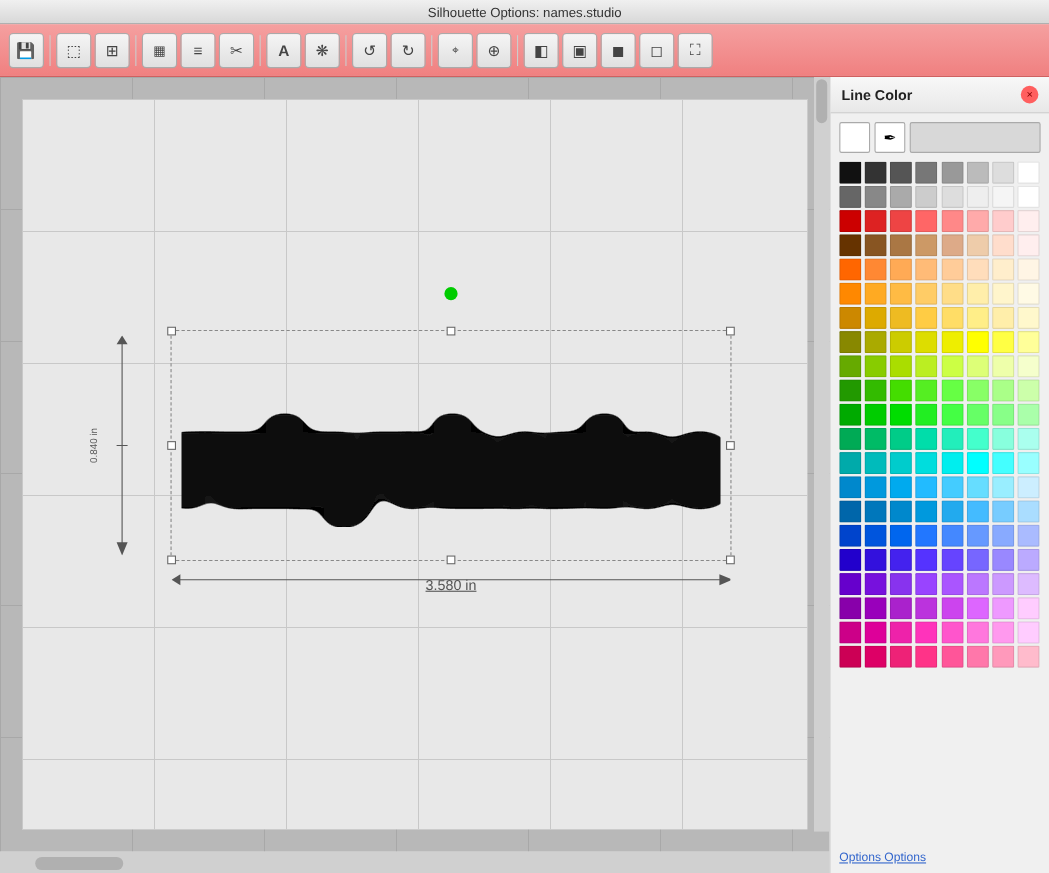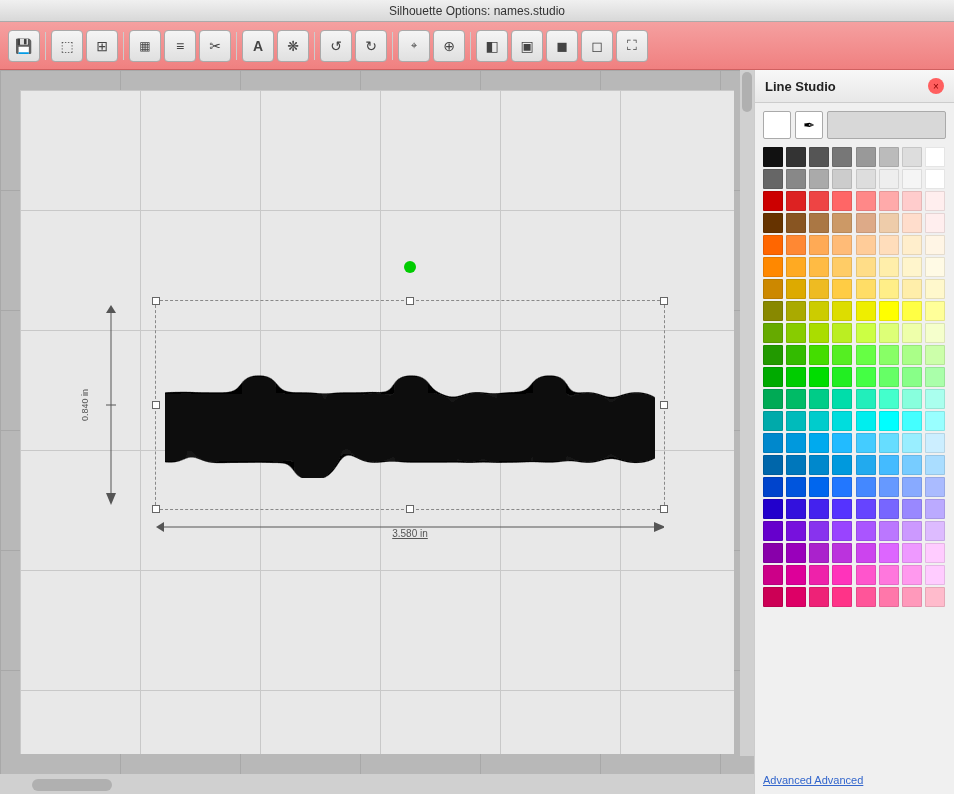--- a/index.html
+++ b/index.html
@@ -371,21 +371,21 @@
             </svg>
             <span style="position:absolute; left:-32px; top:50%; transform:translateY(-50%) rotate(-90deg); font-size:9px; color:#555; white-space:nowrap;">0.840 in</span>
           </div>
 
           <div style="position:absolute; bottom:-28px; left:0; right:0; display:flex; align-items:center; justify-content:center;">
             <svg width="510" height="20">
               <line x1="5" y1="10" x2="505" y2="10" stroke="#555" stroke-width="1"></line>
               <polygon points="8,5 0,10 8,15" fill="#555"></polygon>
               <polygon points="498,5 510,10 498,15" fill="#555"></polygon>
             </svg>
-            <span style="position:absolute; bottom:-2px; font-size:10px; color:#555;text-decoration:underline;">3.580 in</span>
+            <span style="position:absolute; bottom:-2px; font-size:13px; color:#555;text-decoration:underline;">3.580 in</span>
           </div>
         </div>
 
         <div id="canvas-text-shape">
           <svg width="490" height="155" viewBox="0 0 490 155">
             <defs>
               <filter id="blob-filter" x="-5%" y="-10%" width="110%" height="120%">
                 <feGaussianBlur in="SourceGraphic" stdDeviation="8" result="blur"></feGaussianBlur>
                 <feColorMatrix in="blur" type="matrix" values="1 0 0 0 0
                           0 1 0 0 0
@@ -408,21 +408,21 @@
       </div>
     </div>
 
     <div id="hscrollbar">
       <div id="hscroll-thumb"></div>
     </div>
   </div>
 
   <div id="line-color-panel">
     <div id="panel-header">
-      <span id="panel-title">Line Studio</span>
+      <span id="panel-title">Line Color</span>
       <button id="close-btn">×</button>
     </div>
     <div id="panel-body">
 
       <div id="top-controls">
         <div class="special-swatch no-fill-swatch" title="No fill"></div>
         <div class="special-swatch" title="Eyedropper">
           <span style="font-size:14px;">✒</span>
         </div>
         <div id="current-color-swatch"></div>
@@ -593,15 +593,15 @@
           <div class="color-swatch" title="#dd0066" style="background-color: rgb(221, 0, 102);"></div>
           <div class="color-swatch" title="#ee2277" style="background-color: rgb(238, 34, 119);"></div>
           <div class="color-swatch" title="#ff3388" style="background-color: rgb(255, 51, 136);"></div>
           <div class="color-swatch" title="#ff5599" style="background-color: rgb(255, 85, 153);"></div>
           <div class="color-swatch" title="#ff77aa" style="background-color: rgb(255, 119, 170);"></div>
           <div class="color-swatch" title="#ff99bb" style="background-color: rgb(255, 153, 187);"></div>
           <div class="color-swatch" title="#ffbbcc" style="background-color: rgb(255, 187, 204);"></div>
         </div>
     </div>
 
-    <div id="advanced-options-link">Advanced Advanced</div>
+    <div id="advanced-options-link">Options Options</div>
   </div>
 </div>
 
 </body></html>

